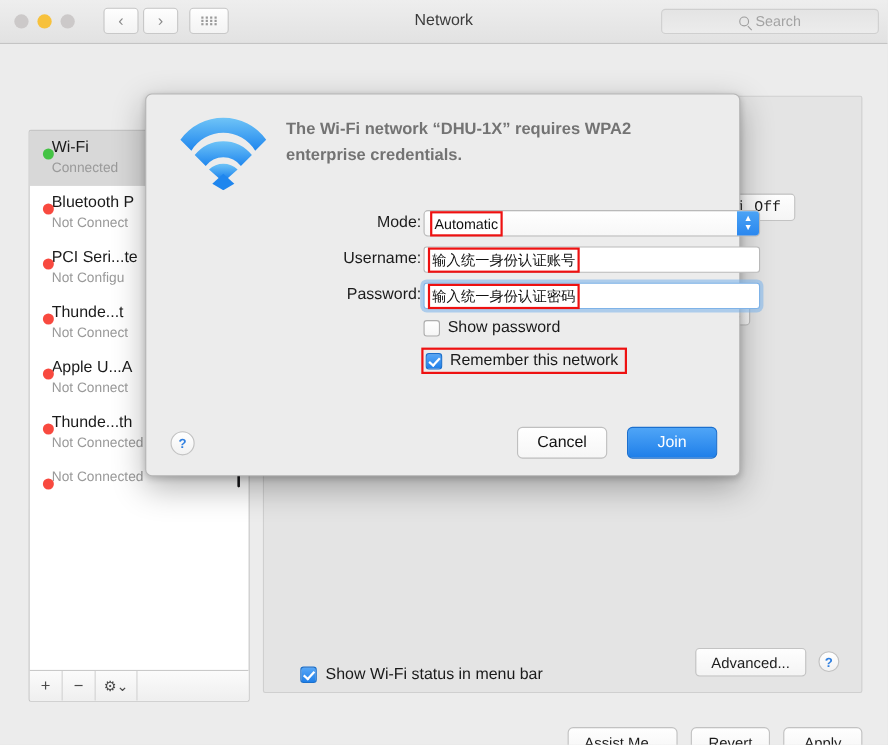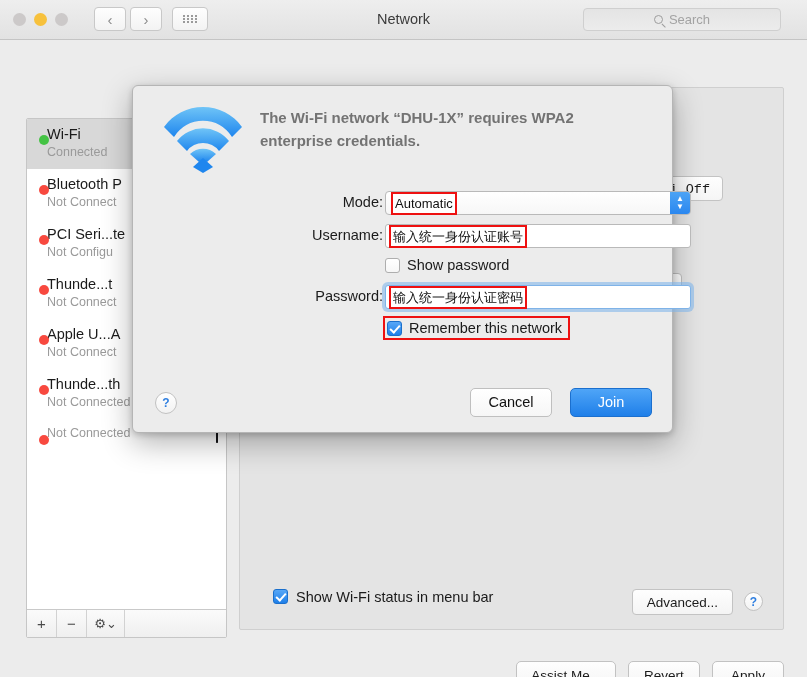--- a/index.html
+++ b/index.html
@@ -47,21 +47,21 @@
   }
   .griddots { display: grid; grid-template-columns: repeat(4, 3px); grid-gap: 1px; }
   .griddots i { width: 2px; height: 2px; background: #9a9a9a; display: block; }
 
   .wintitle {
     position: absolute; left: 0; top: 11px; width: 807px;
     text-align: center; font-size: 14.5px; color: #3b3b3b;
   }
 
   .searchfield {
-    position: absolute; right: 26px; top: 8px; width: 198px; height: 23px;
+    position: absolute; right: 8px; top: 8px; width: 198px; height: 23px;
     background: linear-gradient(to bottom,#e4e4e4,#ececec);
     border: 1px solid #cfcfcf; border-radius: 4px;
     display: flex; align-items: center; justify-content: center; gap: 6px;
   }
   .searchfield .mag {
     width: 9px; height: 9px; border: 1.4px solid #9d9d9d; border-radius: 50%;
     position: relative; display: inline-block;
   }
   .searchfield .mag::after {
     content: ""; position: absolute; right: -4px; bottom: -3px;
@@ -153,22 +153,22 @@
   .netname-popup .stepper {
     position: absolute; right: 4px; top: 2px; width: 13px; height: 19px;
     display: flex; flex-direction: column; align-items: center; justify-content: center;
     color: #6a6a6a; font-size: 8px; line-height: 8px;
   }
   .helper-text {
     position: absolute; left: 152px; top: 250px; width: 380px;
     font-size: 13px; color: #1c1c1c; line-height: 16px;
   }
   .menubar-check {
-    position: absolute; left: 33px; bottom: 24px;
-    display: flex; align-items: flex-start; gap: 8px;
+    position: absolute; left: 33px; bottom: 8px;
+    display: flex; align-items: flex-end; gap: 8px;
   }
   .advanced-btn {
     position: absolute; right: 50px; bottom: 14px;
     padding: 4px 14px; height: 26px;
     background: linear-gradient(to bottom,#fefefe,#f4f4f4);
     border: 1px solid #c3c3c3; border-radius: 4px;
     font-size: 13.5px; color: #1c1c1c; line-height: 18px;
   }
   .helpbtn {
     width: 19px; height: 19px; border-radius: 50%;
@@ -429,37 +429,37 @@
 
         <div class="frow">
           <div class="flabel">Username:</div>
           <div class="fctl">
             <div class="textfield">
               <span class="annot-text redbox">输入统一身份认证账号</span>
             </div>
           </div>
         </div>
 
-        <div class="frow" style="height:28px">
-          <div class="checkrow">
-            <span class="cbox"></span>
-            <span class="cklabel">Show password</span>
-          </div>
-        </div>
-
         <div class="frow">
           <div class="flabel">Password:</div>
           <div class="fctl">
             <div class="textfield focused">
               <span class="annot-text redbox">输入统一身份认证密码</span>
             </div>
           </div>
         </div>
 
         <div class="frow" style="height:28px">
+          <div class="checkrow">
+            <span class="cbox"></span>
+            <span class="cklabel">Show password</span>
+          </div>
+        </div>
+
+        <div class="frow" style="height:28px">
           <div class="checkrow redbox" style="padding:2px 6px 2px 2px">
             <span class="cbox checked"></span>
             <span class="cklabel">Remember this network</span>
           </div>
         </div>
 
       </div>
 
       <div class="dlg-footer">
         <div class="helpbtn dlg-help">?</div>

